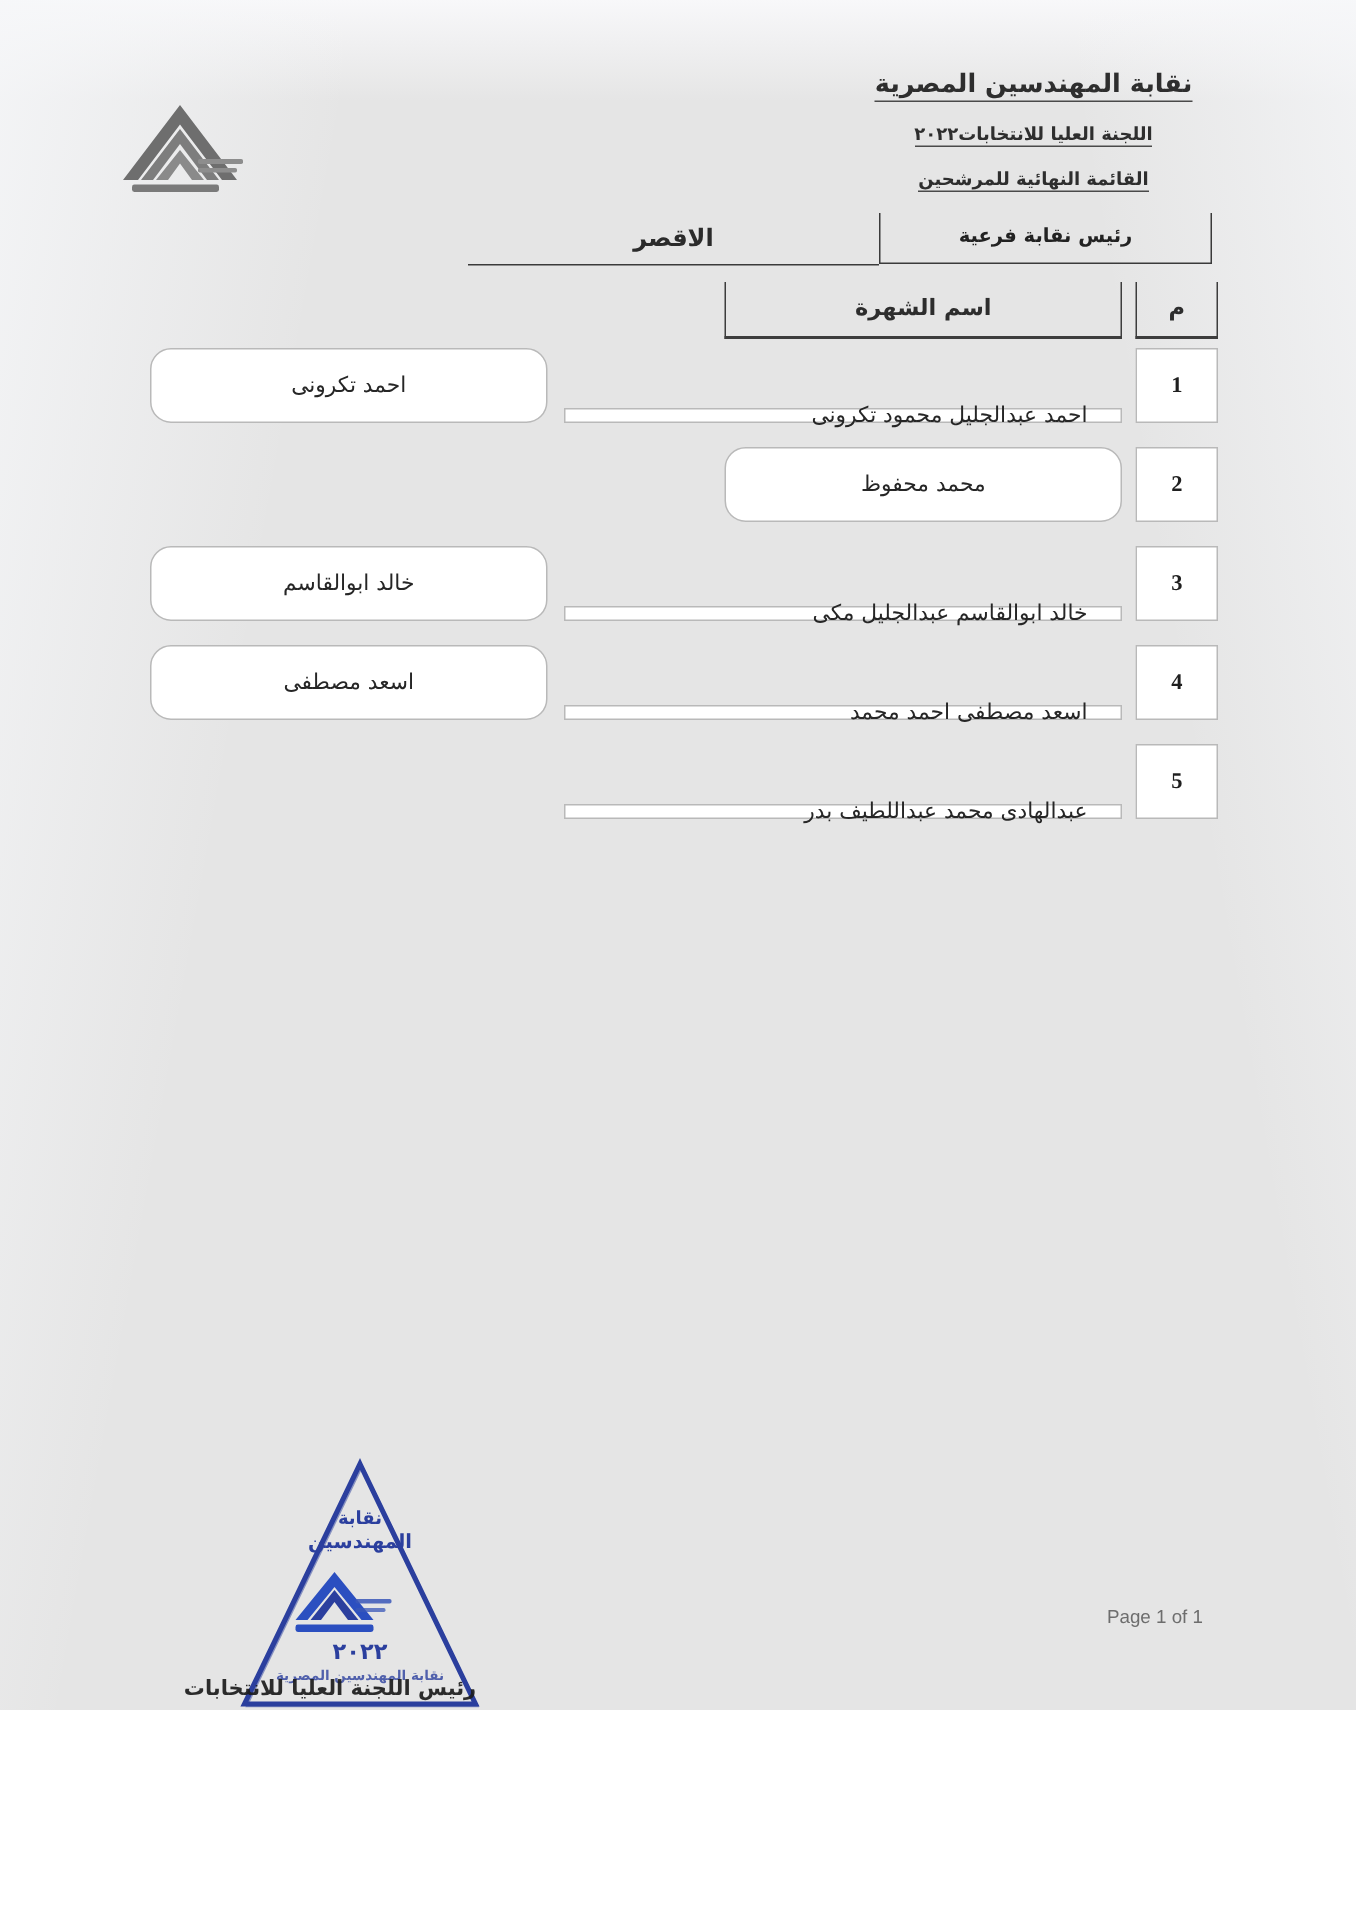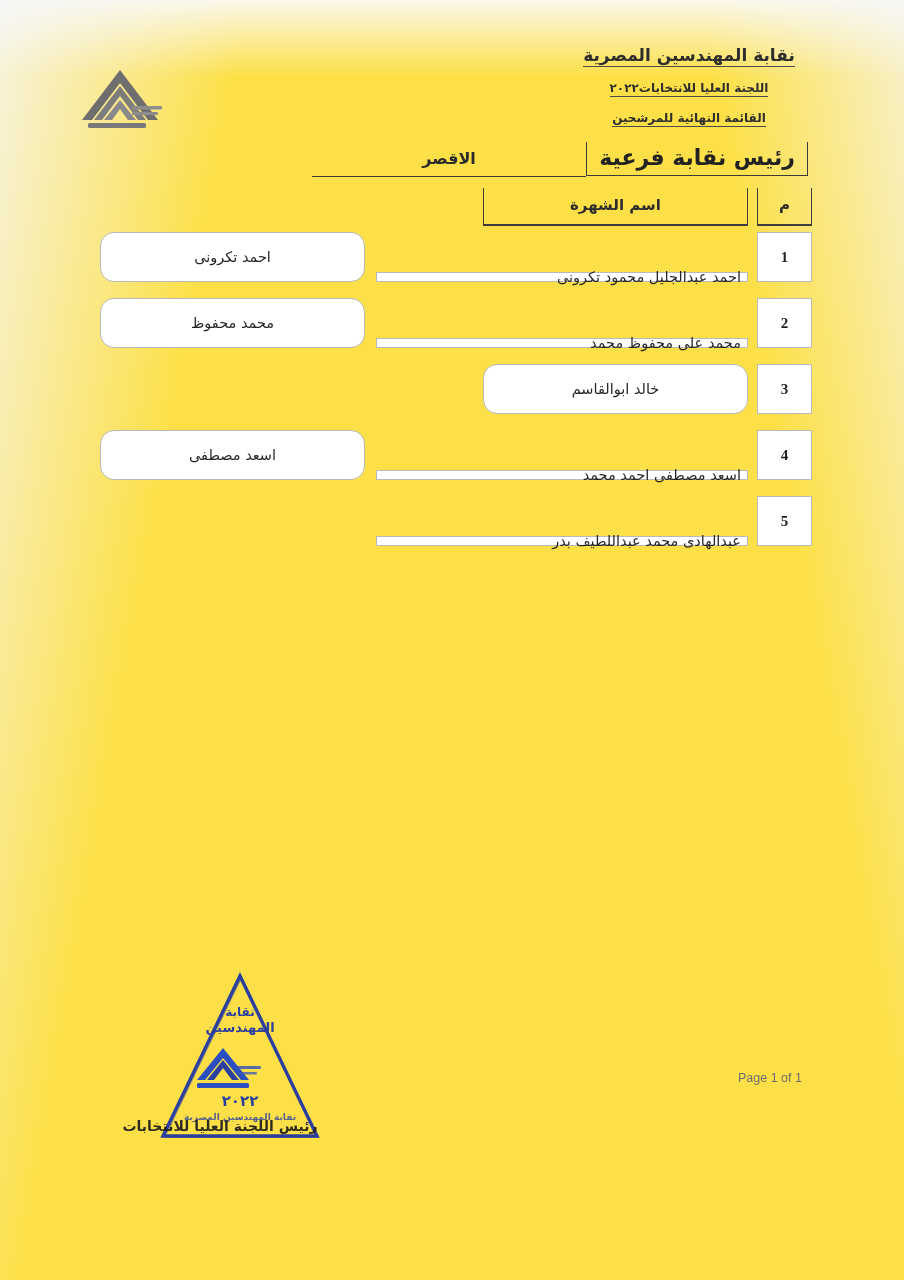--- a/index.html
+++ b/index.html
@@ -3,22 +3,22 @@
 <meta charset="utf-8">
 <style>
   html, body {
     margin: 0;
     padding: 0;
     background: #ffffff;
   }
   #page {
     position: relative;
     width: 904px;
-    height: 1280px;
-    background: #fde047;
+    height: 1140px;
+    background: #e5e5e5;
     overflow: hidden;
     font-family: "DejaVu Sans", "Liberation Sans", sans-serif;
     color: #2b2b2b;
   }
   
   #scan-tint {
     position: absolute;
     inset: 0;
     background:
       linear-gradient(100deg, rgba(246,247,249,0.85) 0%, rgba(255,255,255,0) 22%),
@@ -73,21 +73,21 @@
     direction: rtl;
   }
   #position-cell {
     width: 222px;
     border-right: 1.7px solid #3a3a3a;
     border-left: 1.7px solid #3a3a3a;
     border-bottom: 1.9px solid #3a3a3a;
     display: flex;
     align-items: center;
     justify-content: center;
-    font-size: 22px;
+    font-size: 13px;
     font-weight: 700;
     color: #222;
     padding-bottom: 2px;
     box-sizing: border-box;
   }
   #gov-cell {
     width: 274px;
     border-bottom: 1.9px solid #3a3a3a;
     display: flex;
     align-items: center;
@@ -152,21 +152,21 @@
     justify-content: center;
     font-size: 15px;
     font-weight: 700;
     font-family: "Liberation Serif", "DejaVu Serif", serif;
     color: #1f1f1f;
   }
   .td.col-eng {
     width: 372px;
     margin-left: 11px;
     justify-content: flex-start;
-    padding-right: 6px;
+    padding-right: 22px;
     margin-top: 40px;
   }
   .td.col-fame {
     width: 265px;
     justify-content: center;
     border-radius: 14px;
   }
 
   
   #stamp {
@@ -262,26 +262,26 @@
     </div>
 
     <div class="t-row">
       <div class="td col-num">1</div>
       <div class="td col-eng">احمد عبدالجليل محمود تكرونى</div>
       <div class="td col-fame">احمد تكرونى</div>
     </div>
 
     <div class="t-row">
       <div class="td col-num">2</div>
-      <div class="td col-eng">محمد على محفوظ محمد</div>
       <div class="td col-fame">محمد محفوظ</div>
     </div>
 
     <div class="t-row">
       <div class="td col-num">3</div>
+      <div class="td col-eng">خالد ابوالقاسم عبدالجليل مكى</div>
       <div class="td col-fame">خالد ابوالقاسم</div>
     </div>
 
     <div class="t-row">
       <div class="td col-num">4</div>
       <div class="td col-eng">اسعد مصطفى احمد محمد</div>
       <div class="td col-fame">اسعد مصطفى</div>
     </div>
 
     <div class="t-row">

